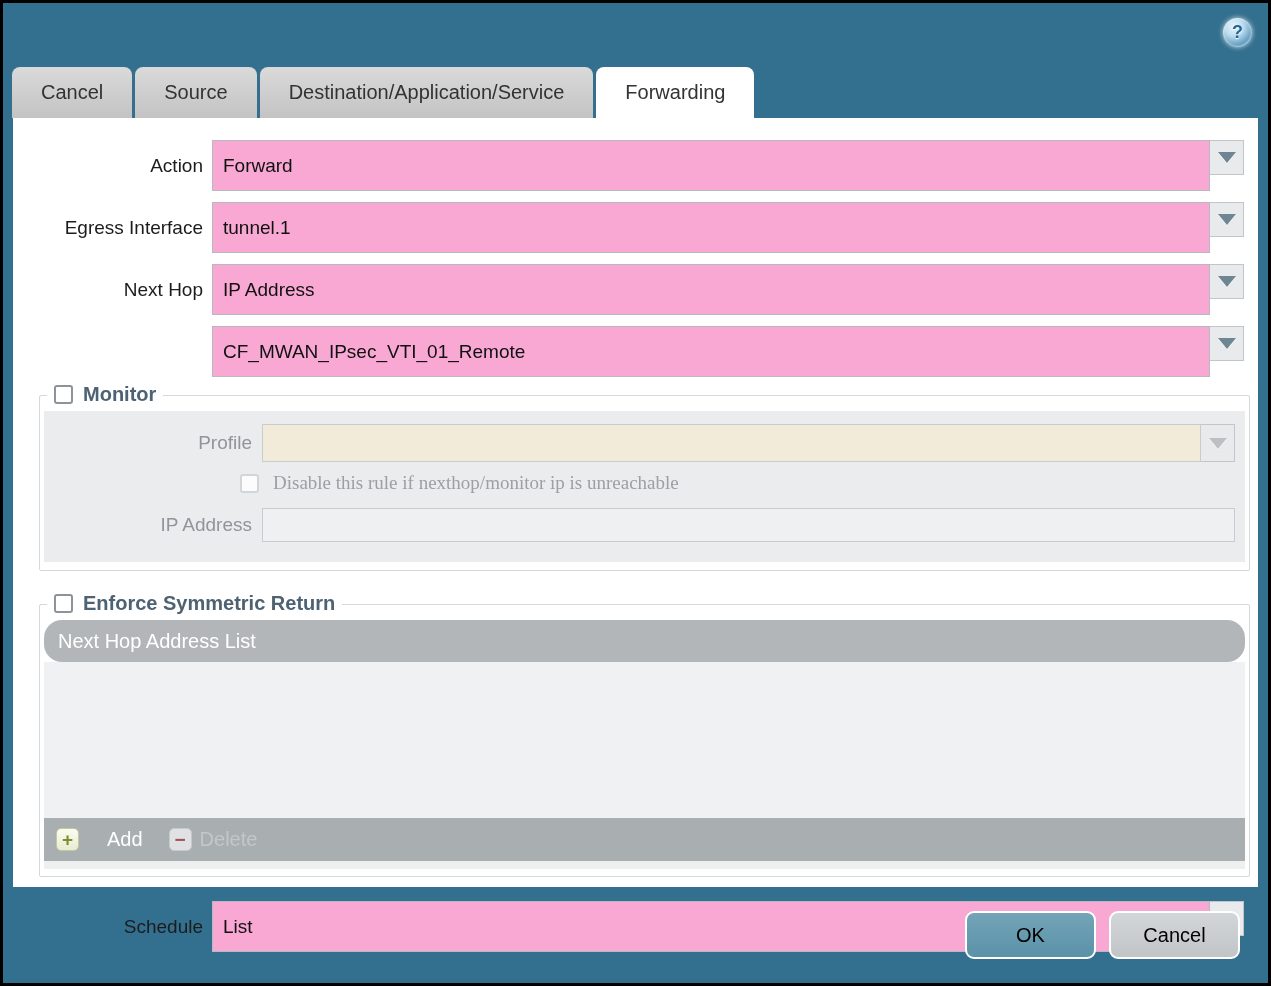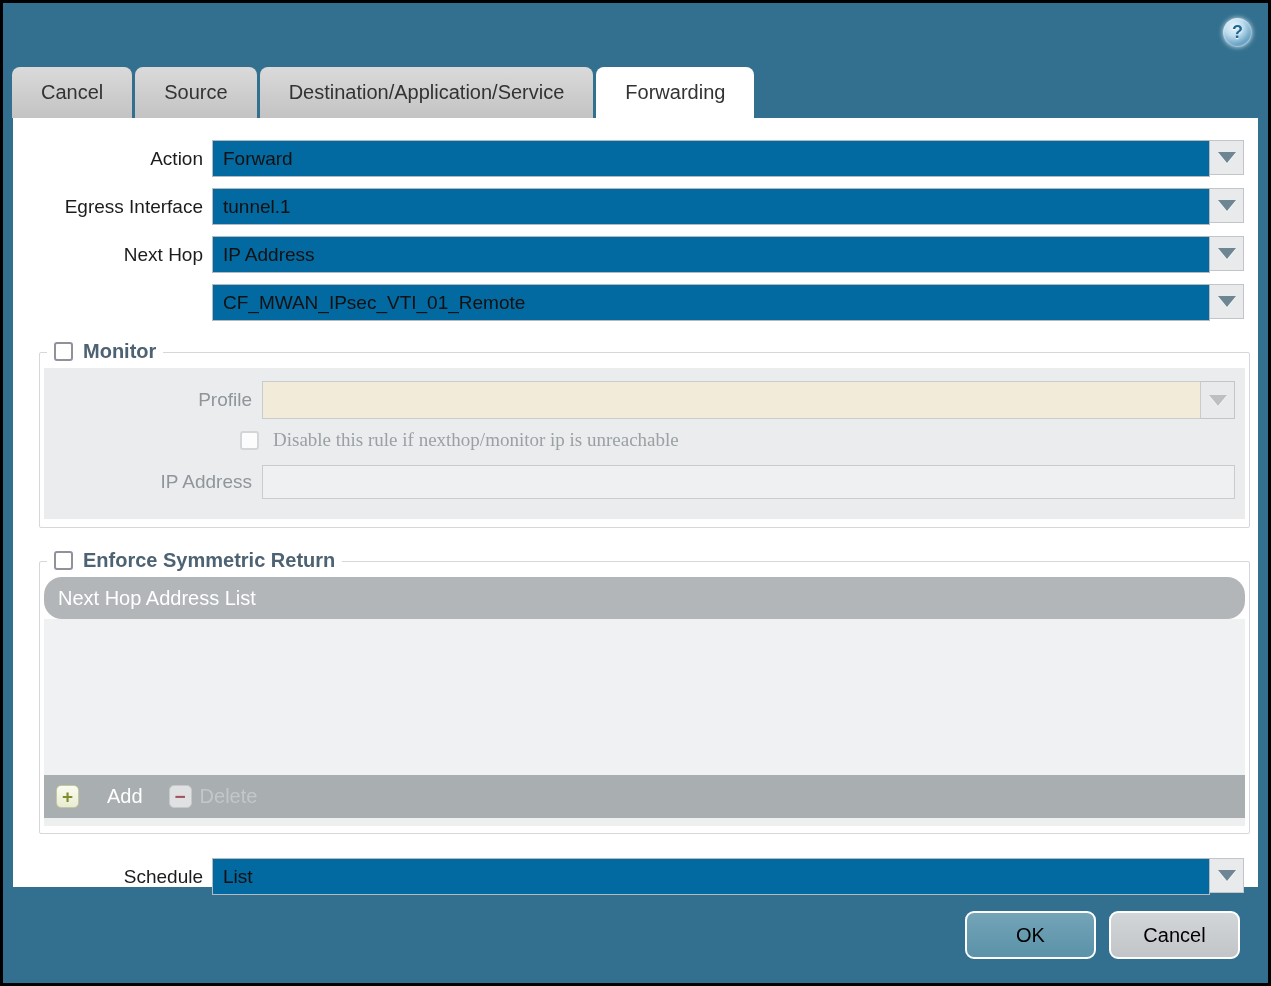--- a/index.html
+++ b/index.html
@@ -21,21 +21,21 @@
   .tab { display:flex; align-items:center; padding:0 29px; font-size:20px; color:#333;
     background:linear-gradient(#dadada, #c3c3c3); border-radius:8px 8px 0 0; cursor:pointer; }
   .tab.active { background:#fff; color:#333; }
 
   
   .content { position:absolute; left:10px; right:10px; top:115px; height:769px; background:#fff; padding-top:22px; }
 
   .form-row { display:flex; align-items:center; margin:0 14px 11px 0; }
   .form-label { width:199px; text-align:right; padding-right:9px; font-size:19px; color:#1c1c1c; flex:none; }
   .fieldwrap { flex:1; display:flex; align-items:stretch; }
-  .input { flex:1; height:37px; border:1px solid #b7babd; background:#0369a1; font-size:19px; color:#111;
+  .input { flex:1; height:51px; border:1px solid #b7babd; background:#f9a8d4; font-size:19px; color:#111;
     display:flex; align-items:center; padding:0 10px; }
   .dd-btn { width:34px; height:35px; background:#e9eaeb; border:1px solid #c3c6c8; border-left:none;
     display:flex; align-items:center; justify-content:center; cursor:pointer; }
   .dd-btn .tri { width:0; height:0; border-left:9px solid transparent; border-right:9px solid transparent;
     border-top:11px solid #6e8593; filter:drop-shadow(0 1px 0 rgba(255,255,255,.7)); }
   .dd-btn.disabled .tri { border-top-color:#bcc0c2; }
 
   
   .fieldset { position:relative; border:1px solid #d5d8da; border-radius:2px; margin:0 8px 0 26px; }
   .legend { position:absolute; top:-13px; left:7px; background:#fff; padding:0 7px; display:flex; align-items:center; gap:10px; }
@@ -131,21 +131,21 @@
     <div class="form-row">
       <div class="form-label"></div>
       <div class="fieldwrap">
         <div class="input">CF_MWAN_IPsec_VTI_01_Remote</div>
         <div class="dd-btn">
             <span class="tri"></span>
           </div>
       </div>
     </div>
 
-    <div class="fieldset monitor-box" style="margin-top:31px;">
+    <div class="fieldset monitor-box" style="margin-top:18px;">
       <div class="legend">
         <div class="checkbox"></div>
         <div class="cap">Monitor</div>
       </div>
       <div class="gray-panel">
         <div class="p-row">
           <div class="p-label">Profile</div>
           <div class="fieldwrap">
             <div class="input profile"></div>
             <div class="dd-btn profile disabled">

